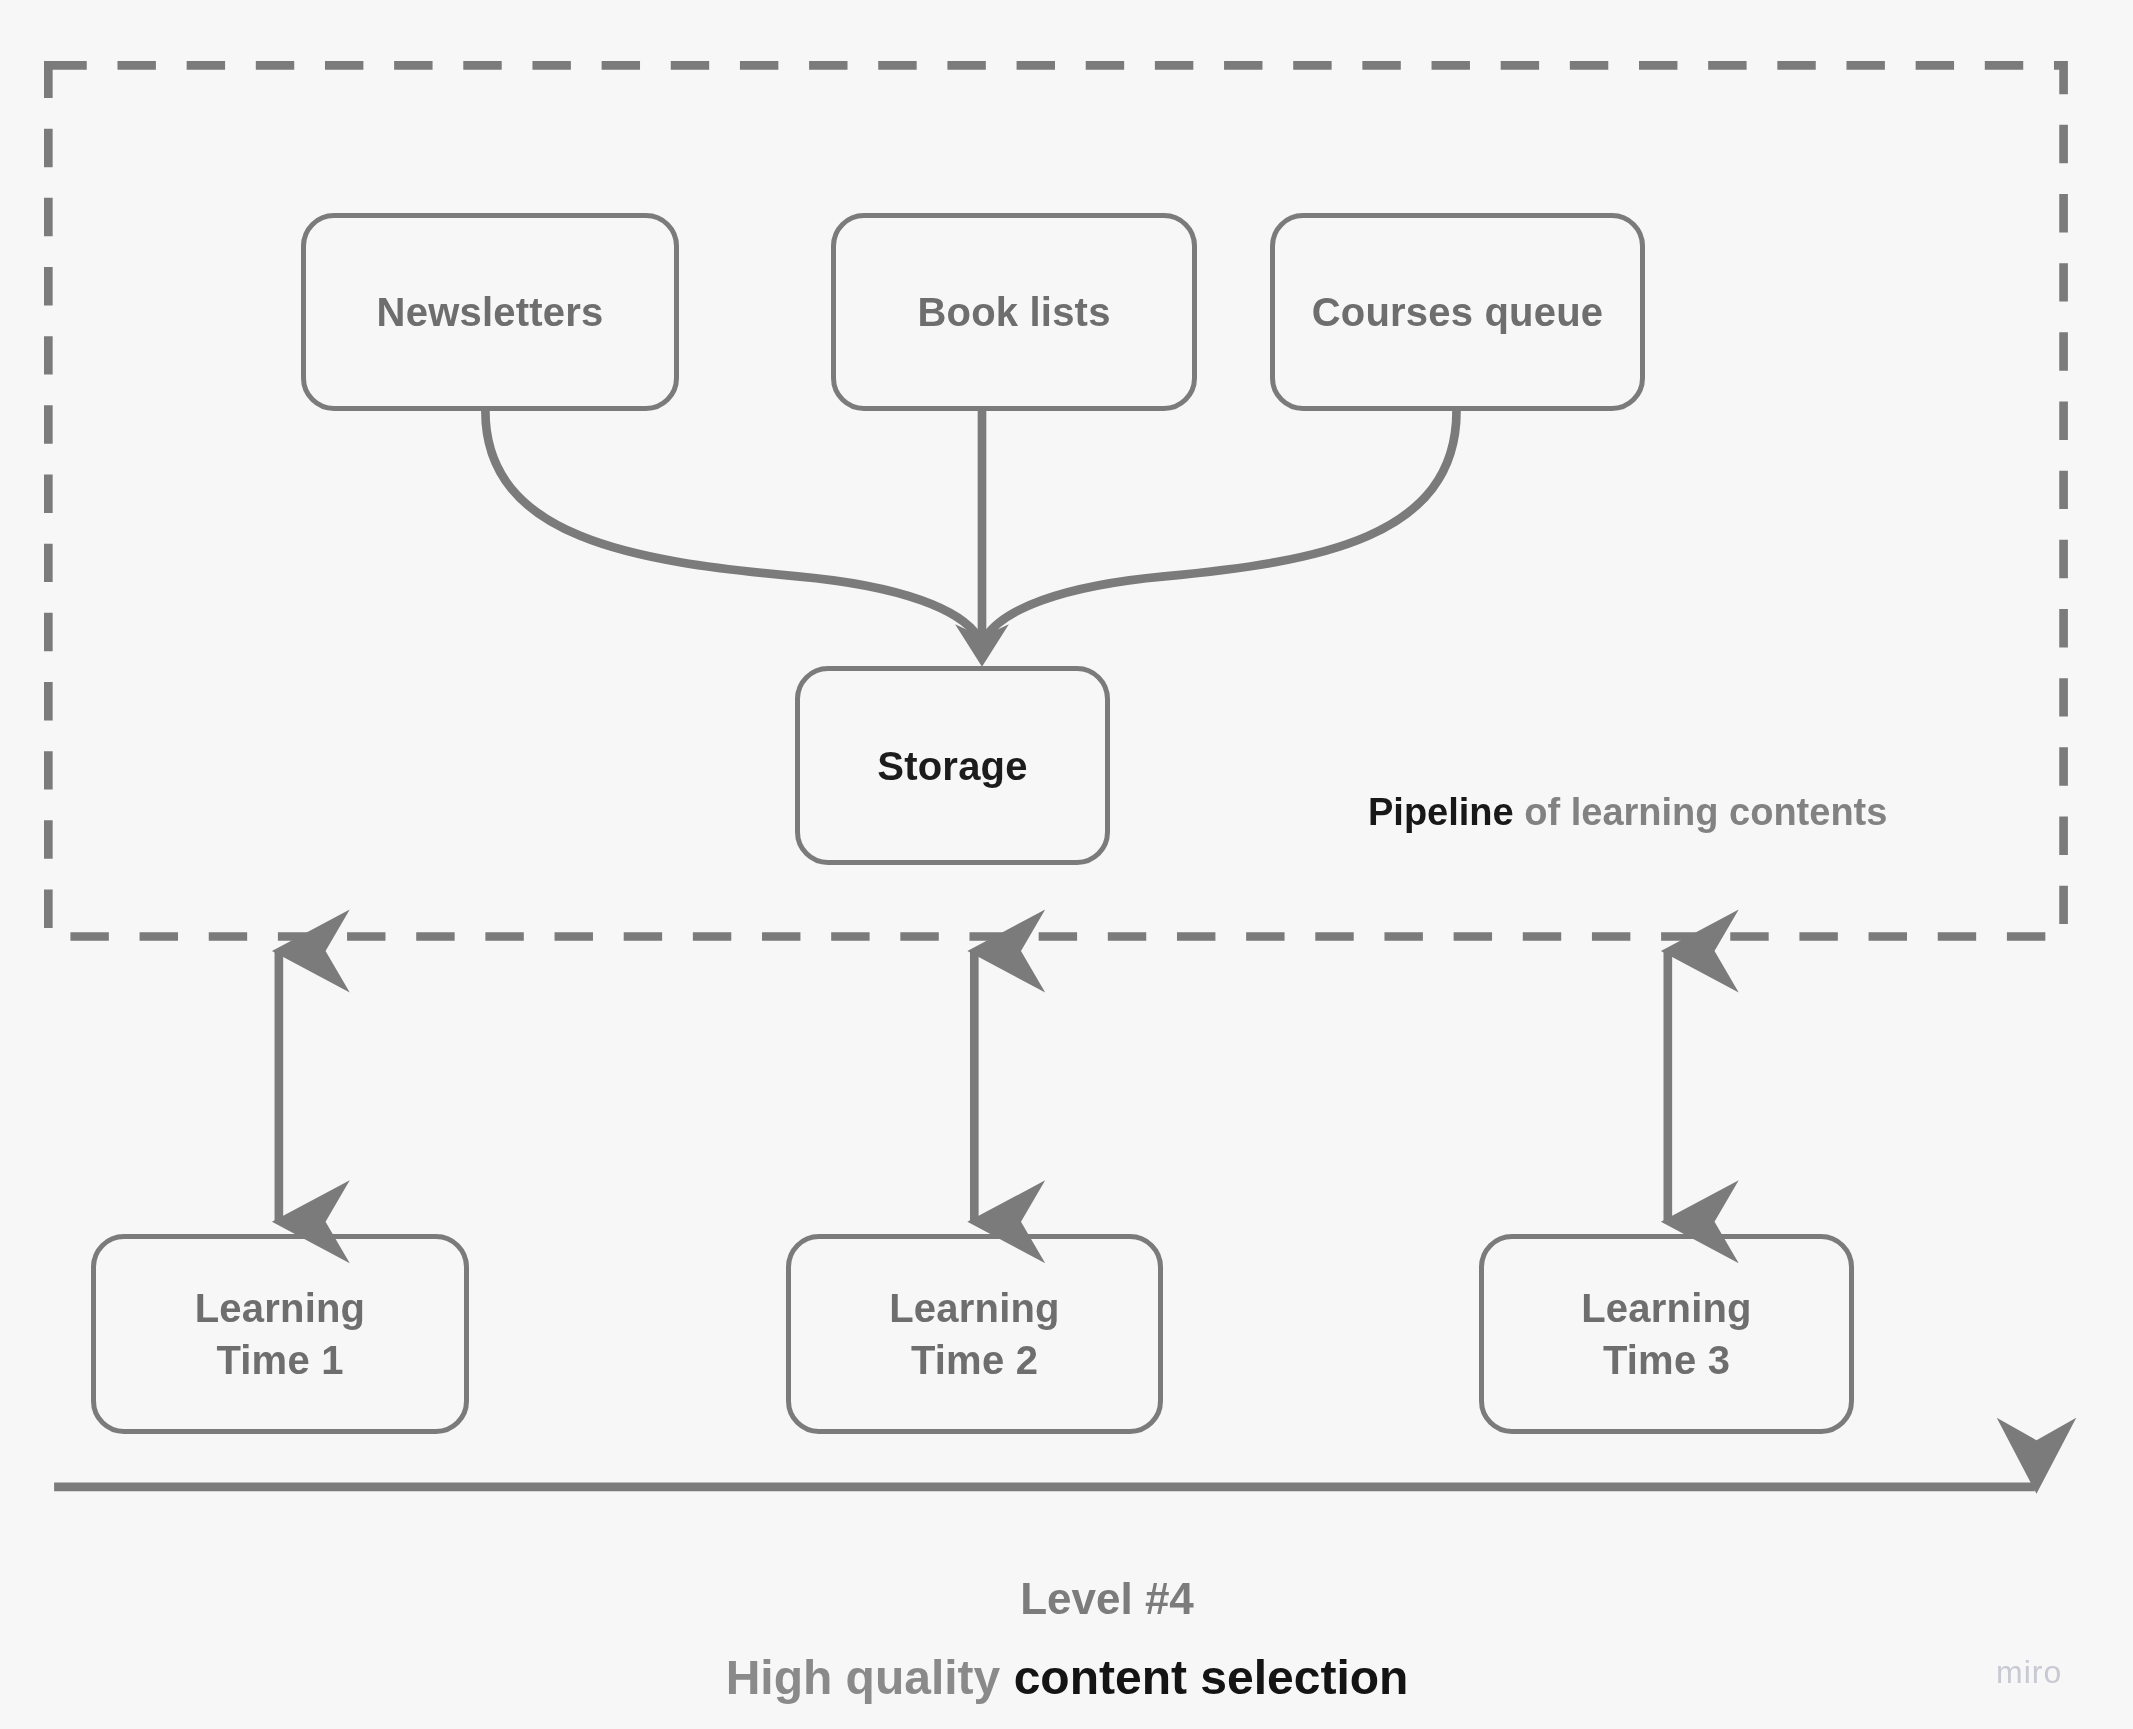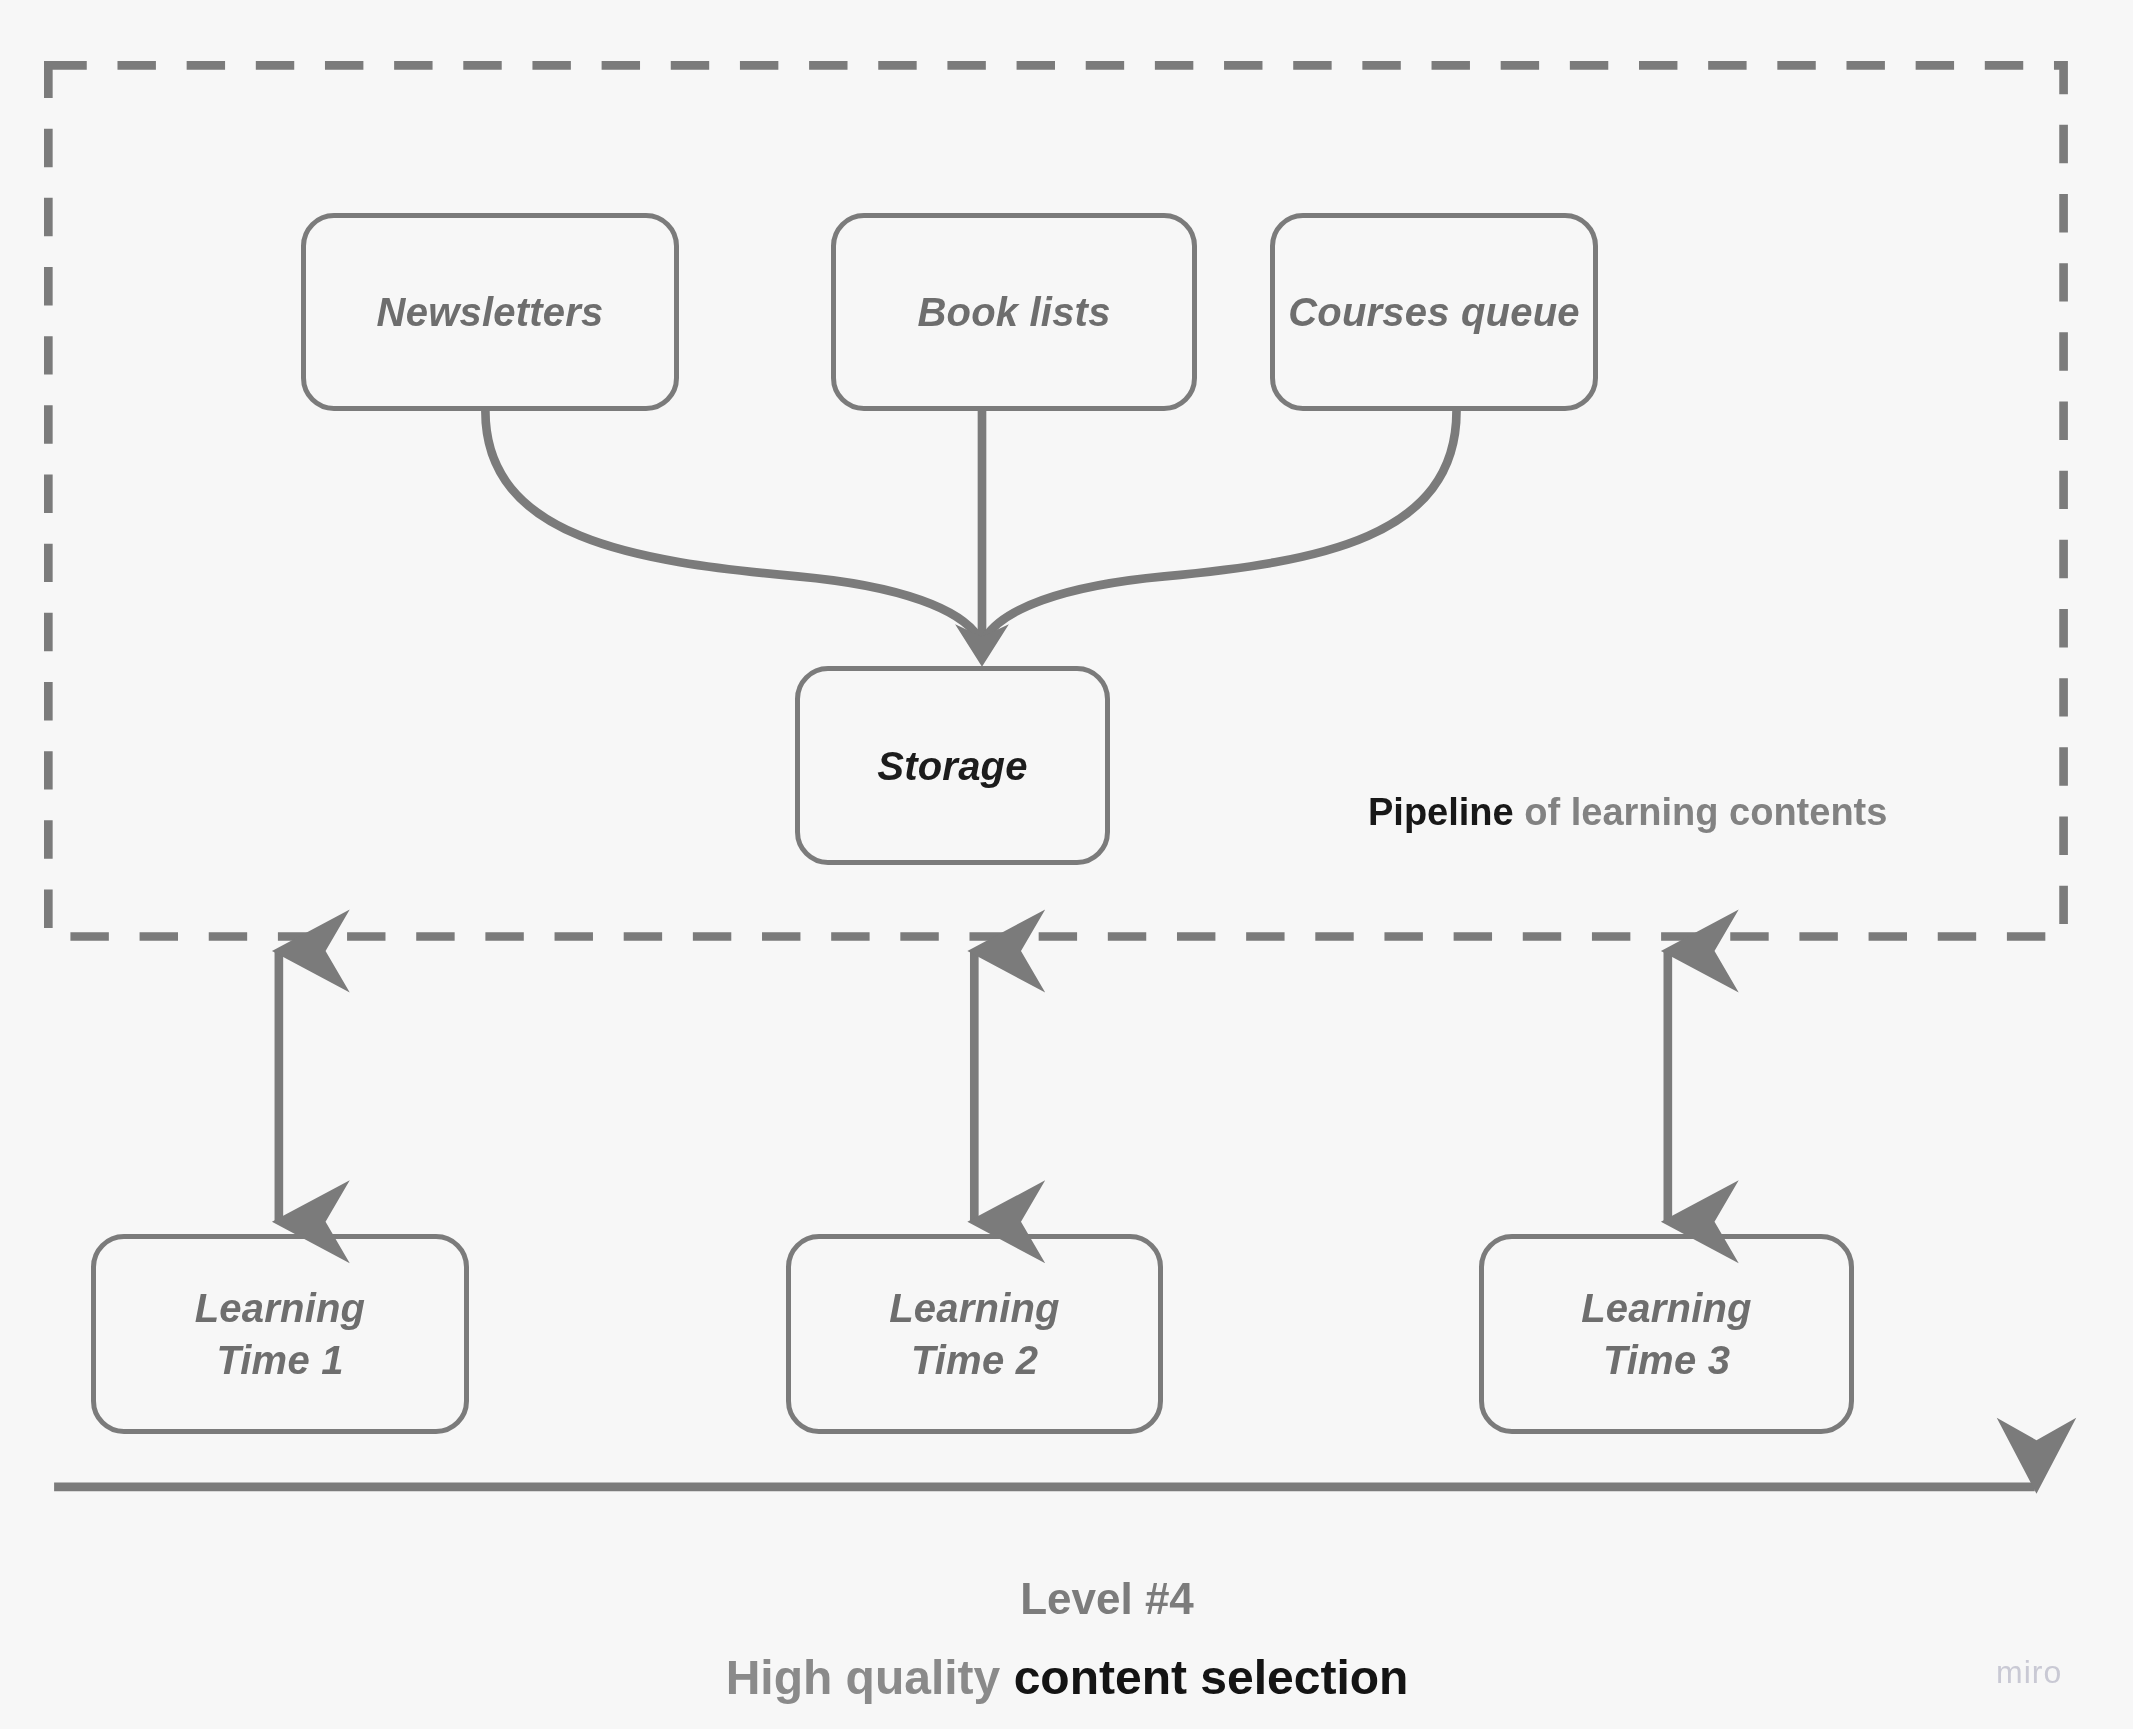--- a/index.html
+++ b/index.html
@@ -26,21 +26,20 @@
     position: absolute;
     box-sizing: border-box;
     border: 5.8px solid #7b7b7b;
     border-radius: 33px;
     background: transparent;
     display: flex;
     align-items: center;
     justify-content: center;
     text-align: center;
     line-height: 1.30;
-    font-style: italic;
   }
   .node-label {
     font-weight: bold;
     font-size: 40px;
     color: #6e6e6e;
     letter-spacing: 0.2px;
     white-space: pre-line;
   }
   .node-label.dark {
     color: #1c1c1c;
@@ -116,21 +115,21 @@
   </svg>
 
   <div class="node-box" style="left:301px; top:213px; width:378px; height:198px;">
     <span class="node-label">Newsletters</span>
   </div>
 
   <div class="node-box" style="left:799px; top:213px; width:366px; height:198px;margin-left:32px;">
     <span class="node-label">Book lists</span>
   </div>
 
-  <div class="node-box" style="left:1270px; top:213px; width:328px; height:198px;">
+  <div class="node-box" style="left:1270px; top:213px; width:375px; height:198px;">
     <span class="node-label">Courses queue</span>
   </div>
 
   <div class="node-box" style="left:795px; top:666px; width:315px; height:199px;">
     <span class="node-label dark">Storage</span>
   </div>
 
   <div class="pipeline-caption" style="left:1368px; top:791px;">
     <span class="strong">Pipeline</span><span class="soft"> of learning contents</span>
   </div>

